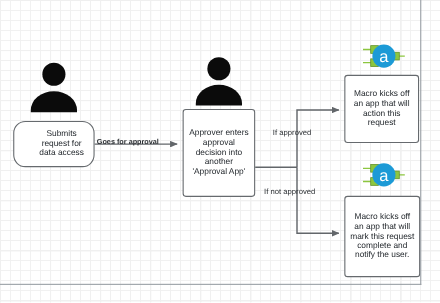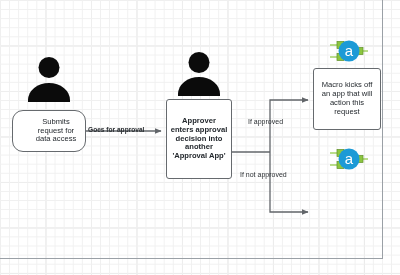--- a/index.html
+++ b/index.html
@@ -153,28 +153,31 @@
     <rect x="10" y="15.5" width="7" height="7" fill="#8cc63f" stroke="#5f8f28" stroke-width="0.7"></rect>
     <rect x="29" y="9.5" width="7" height="7" fill="#8cc63f" stroke="#5f8f28" stroke-width="0.7"></rect>
     <circle cx="22" cy="13" r="10.5" fill="#1c9ad6"></circle>
     <text x="22" y="18.4" text-anchor="middle" font-family="Liberation Sans, sans-serif" font-size="15" fill="#ffffff">a</text>
   </svg>
 
   <div class="node node-rounded" style="left:12px; top:110px; width:74px; height:42px; font-size:7.6px;">
     <span class="node-text">Submits request for data access</span>
   </div>
 
-  <div class="node node-rect" style="left:166px; top:99px; width:66px; height:80px; font-size:7.6px;font-weight:bold;">
+  <div class="node node-rect" style="left:166px; top:99px; width:66px; height:80px; font-size:7.6px;">
     <span class="node-text">Approver enters approval decision into another 'Approval App'</span>
   </div>
 
   <div class="node node-rect" style="left:313px; top:68px; width:68px; height:62px; font-size:7.6px;justify-content:center;">
     <span class="node-text">Macro kicks off an app that will action this request</span>
   </div>
 
+  <div class="node node-rect" style="left:313px; top:178px; width:69px; height:74px; font-size:7.6px;">
+    <span class="node-text">Macro kicks off an app that will mark this request complete and notify the user.</span>
+  </div>
 
   <div class="edge-label" style="left:88px; top:126px; font-size:6.6px;">Goes for approval</div>
 
   <div class="edge-label-plain" style="left:248px; top:118px; font-size:7px;">If approved</div>
 
   <div class="edge-label-plain" style="left:240px; top:171px; font-size:7px;">If not approved</div>
 
   <div class="canvas-border" style="left:-2px; top:-2px; width:385px; height:261px;"></div>
 
 </div>

